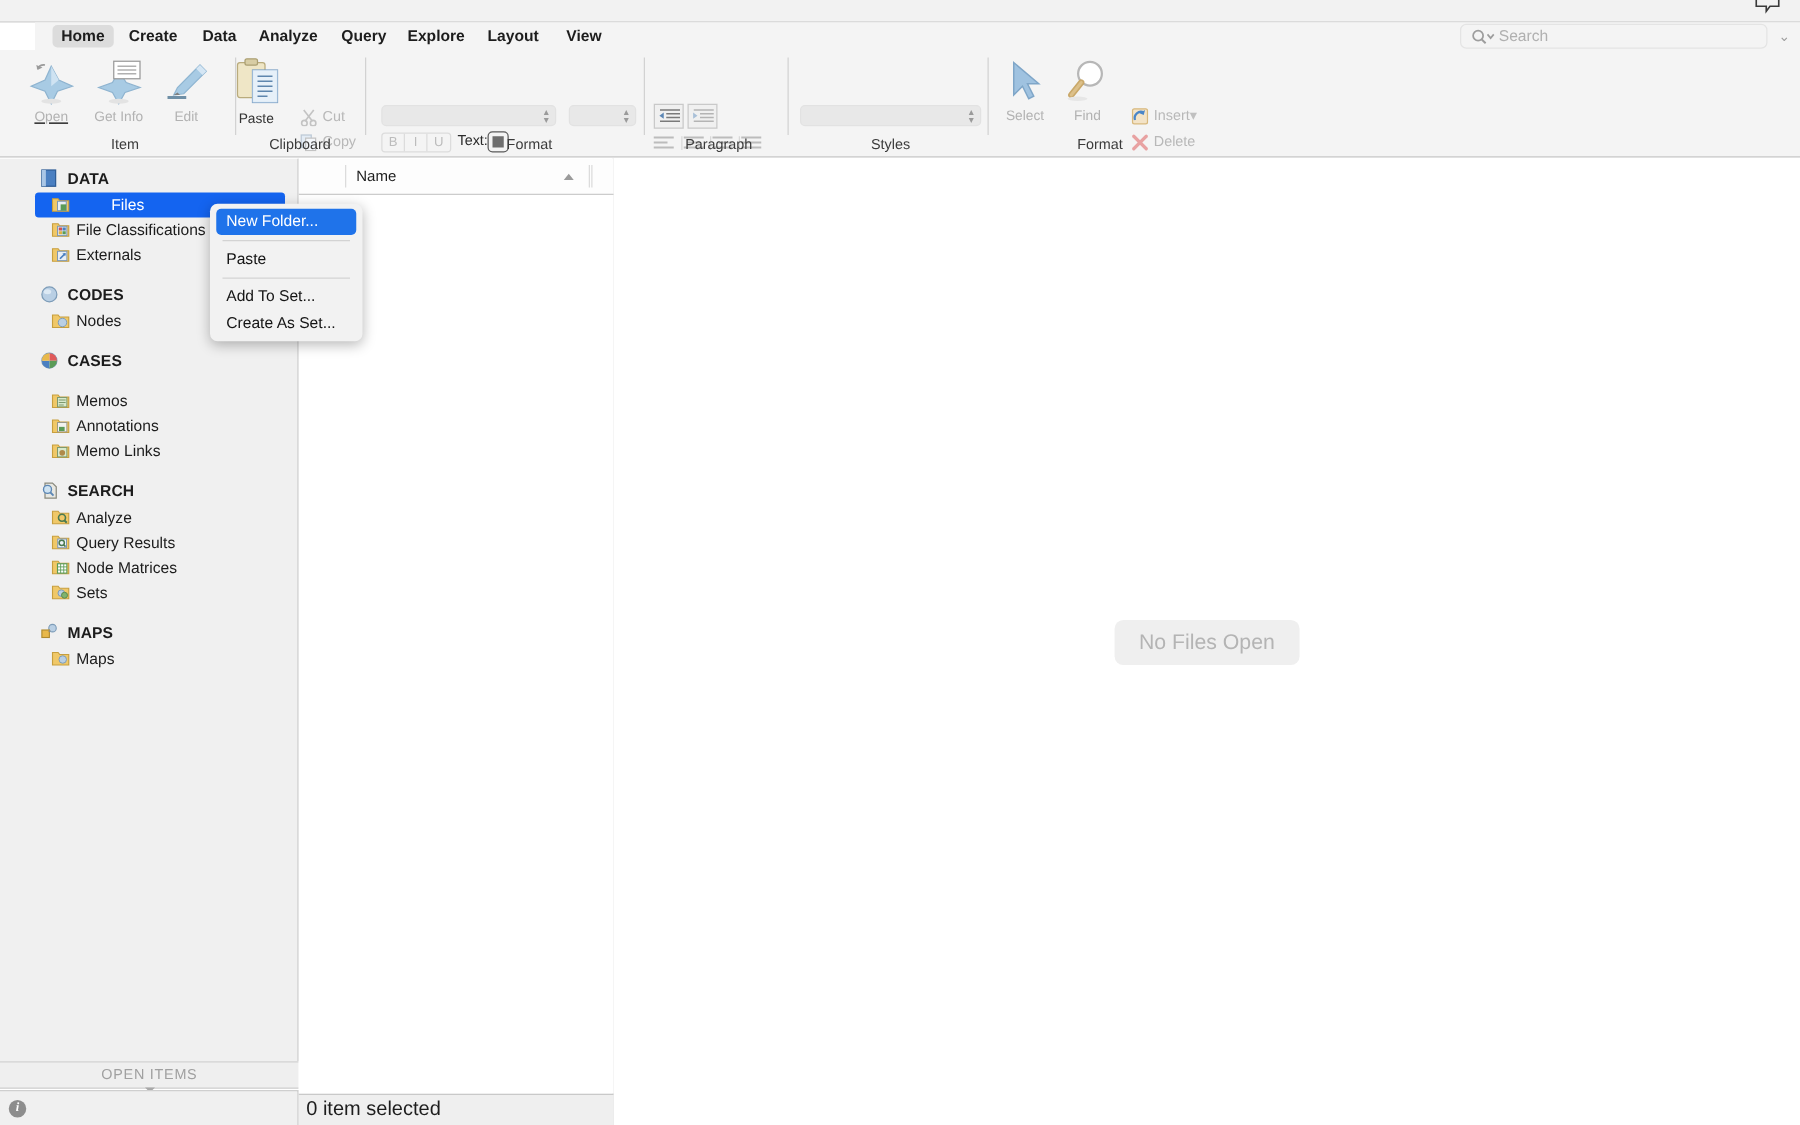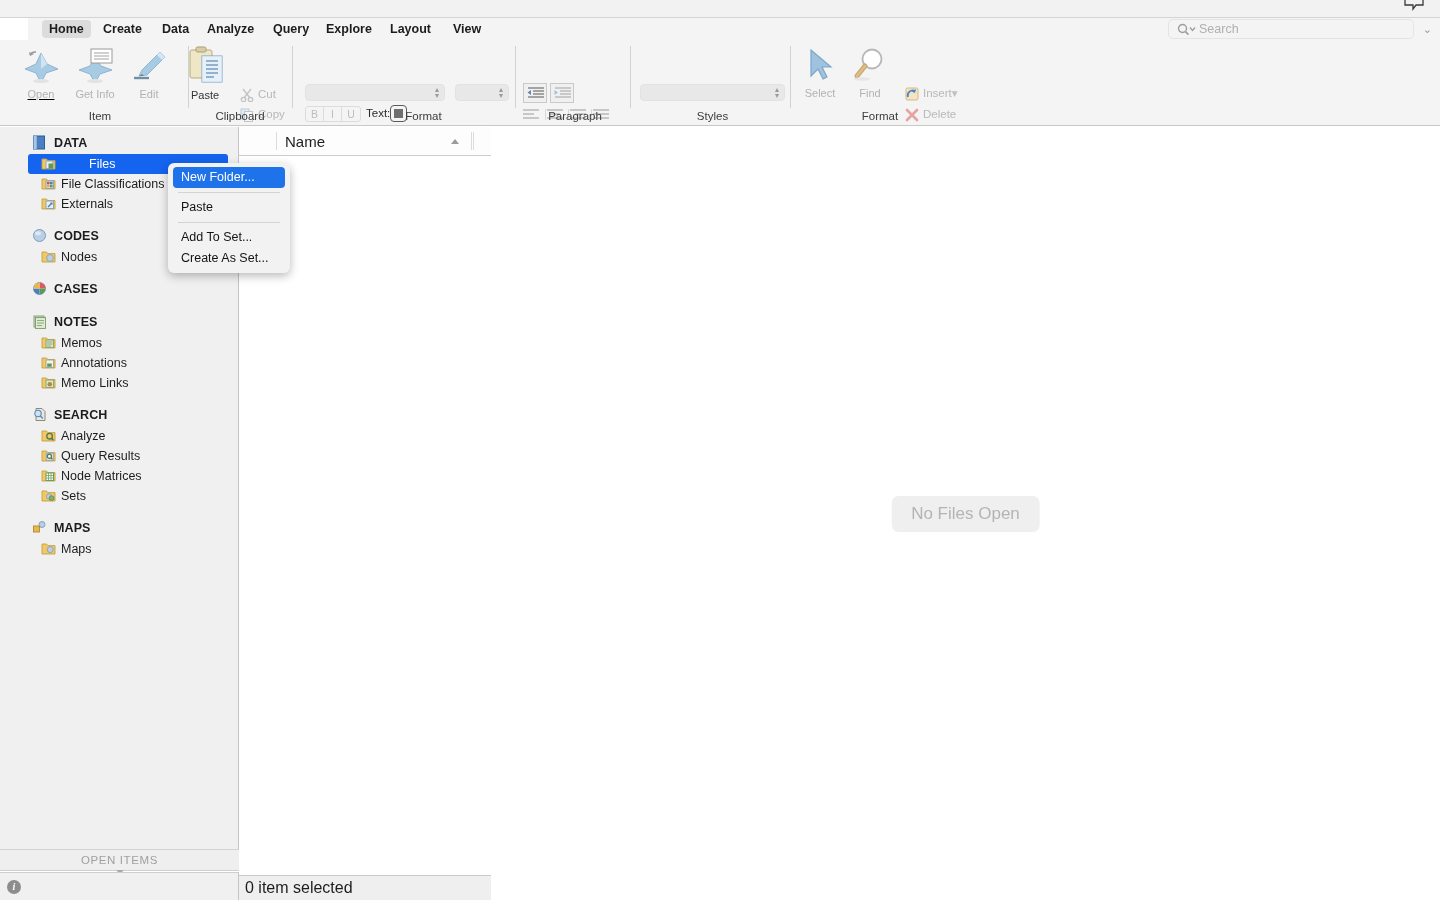--- a/index.html
+++ b/index.html
@@ -188,21 +188,21 @@
     background: #ffffff;
     border-right: 1px solid #b9b9b9;
   }
   #list-header {
     position: absolute; left: 0; top: 0; width: 252px; height: 29px;
     background: #fdfdfd; border-bottom: 1px solid #cccccc;
     display: flex; align-items: center;
   }
   #list-header .hsep { width: 1px; height: 18px; background: #dcdcdc; }
   #list-header .hcell {
-    font-size: 15px; color: #1d1d1d; padding-left: 8px;
+    font-size: 12px; color: #1d1d1d; padding-left: 8px;
     position: relative; height: 29px; line-height: 29px;
   }
   #sort-caret {
     position: absolute; right: 12px; top: 12px;
     width: 0; height: 0;
     border-left: 4px solid transparent; border-right: 4px solid transparent;
     border-bottom: 5px solid #9b9b9b;
   }
   #list-body { position: absolute; left: 0; top: 29px; width: 252px; bottom: 25px; background: #fff; }
   #list-status {
@@ -565,32 +565,20 @@
       <path d="M7.5 7.5 L7.5 1.5 A6 6 0 0 1 13.5 7.5 Z" fill="#e05a5a"></path>
       <path d="M7.5 7.5 L13.5 7.5 A6 6 0 0 1 7.5 13.5 Z" fill="#5a9b57"></path>
       <path d="M7.5 7.5 L7.5 13.5 A6 6 0 0 1 1.5 7.5 Z" fill="#4a7fc1"></path>
       <path d="M7.5 7.5 L1.5 7.5 A6 6 0 0 1 7.5 1.5 Z" fill="#e8b84a"></path>
     </svg>
     <span class="gtxt">CASES</span>
   </div>
 
   <div class="nav-spacer"></div>
 
-  <div class="nav-group">
-    <svg class="gi" width="15" height="15" viewBox="0 0 15 15">
-      <rect x="2" y="2" width="10" height="11" fill="#cfe0c5" stroke="#7e9a6e" stroke-width=".9"></rect>
-      <rect x="3.5" y="3.5" width="10" height="11" fill="#dcebd2" stroke="#7e9a6e" stroke-width=".9"></rect>
-      <g stroke="#7e9a6e" stroke-width=".8">
-        <line x1="5" y1="6.5" x2="12" y2="6.5"></line>
-          <line x1="5" y1="9" x2="12" y2="9"></line>
-          <line x1="5" y1="11.5" x2="10" y2="11.5"></line>
-      </g>
-    </svg>
-    <span class="gtxt">NOTES</span>
-  </div>
 
   <div class="nav-item">
     <svg class="ii" width="15" height="14" viewBox="0 0 15 14">
       <path d="M1 3 h4.5 l1.3 1.6 H14 V13 H1 Z" fill="#f0c868" stroke="#c79f3e" stroke-width=".9"></path>
       <rect x="5" y="5" width="7.5" height="7.5" fill="#d8e9cc" stroke="#7e9a6e" stroke-width=".8"></rect>
       <g stroke="#7e9a6e" stroke-width=".8">
           <line x1="6" y1="7" x2="11.5" y2="7"></line>
           <line x1="6" y1="9" x2="11.5" y2="9"></line>
           <line x1="6" y1="11" x2="10" y2="11"></line>
         </g>

